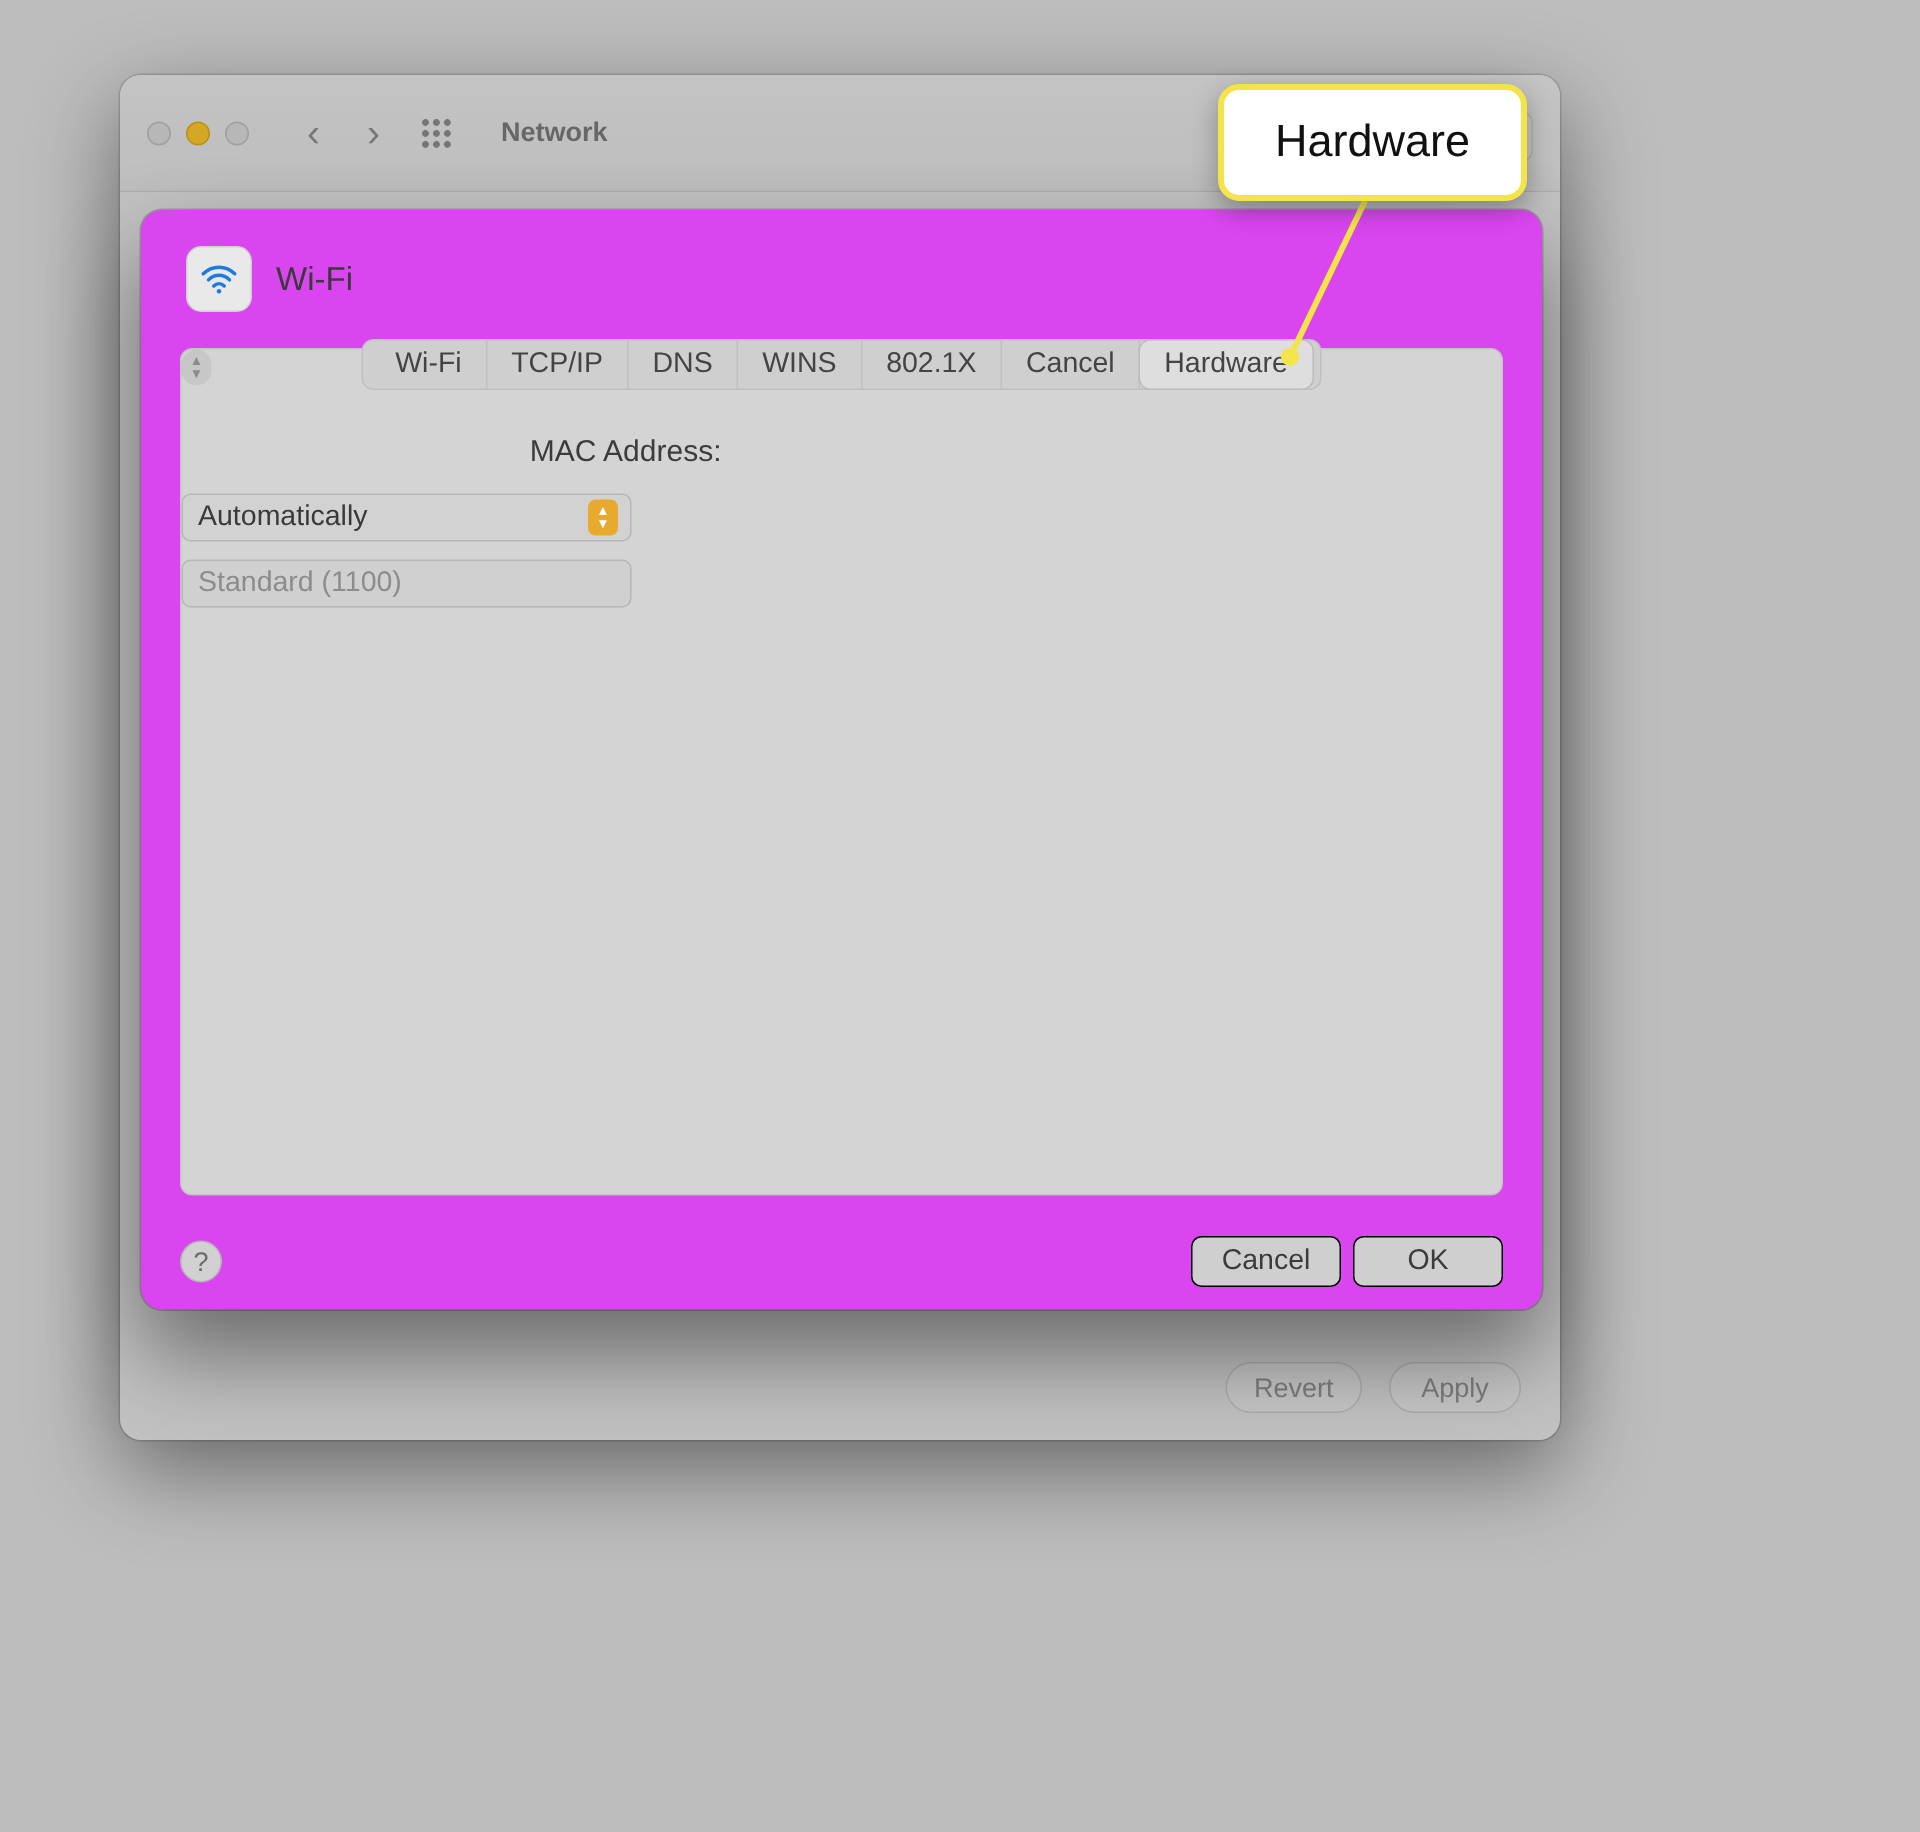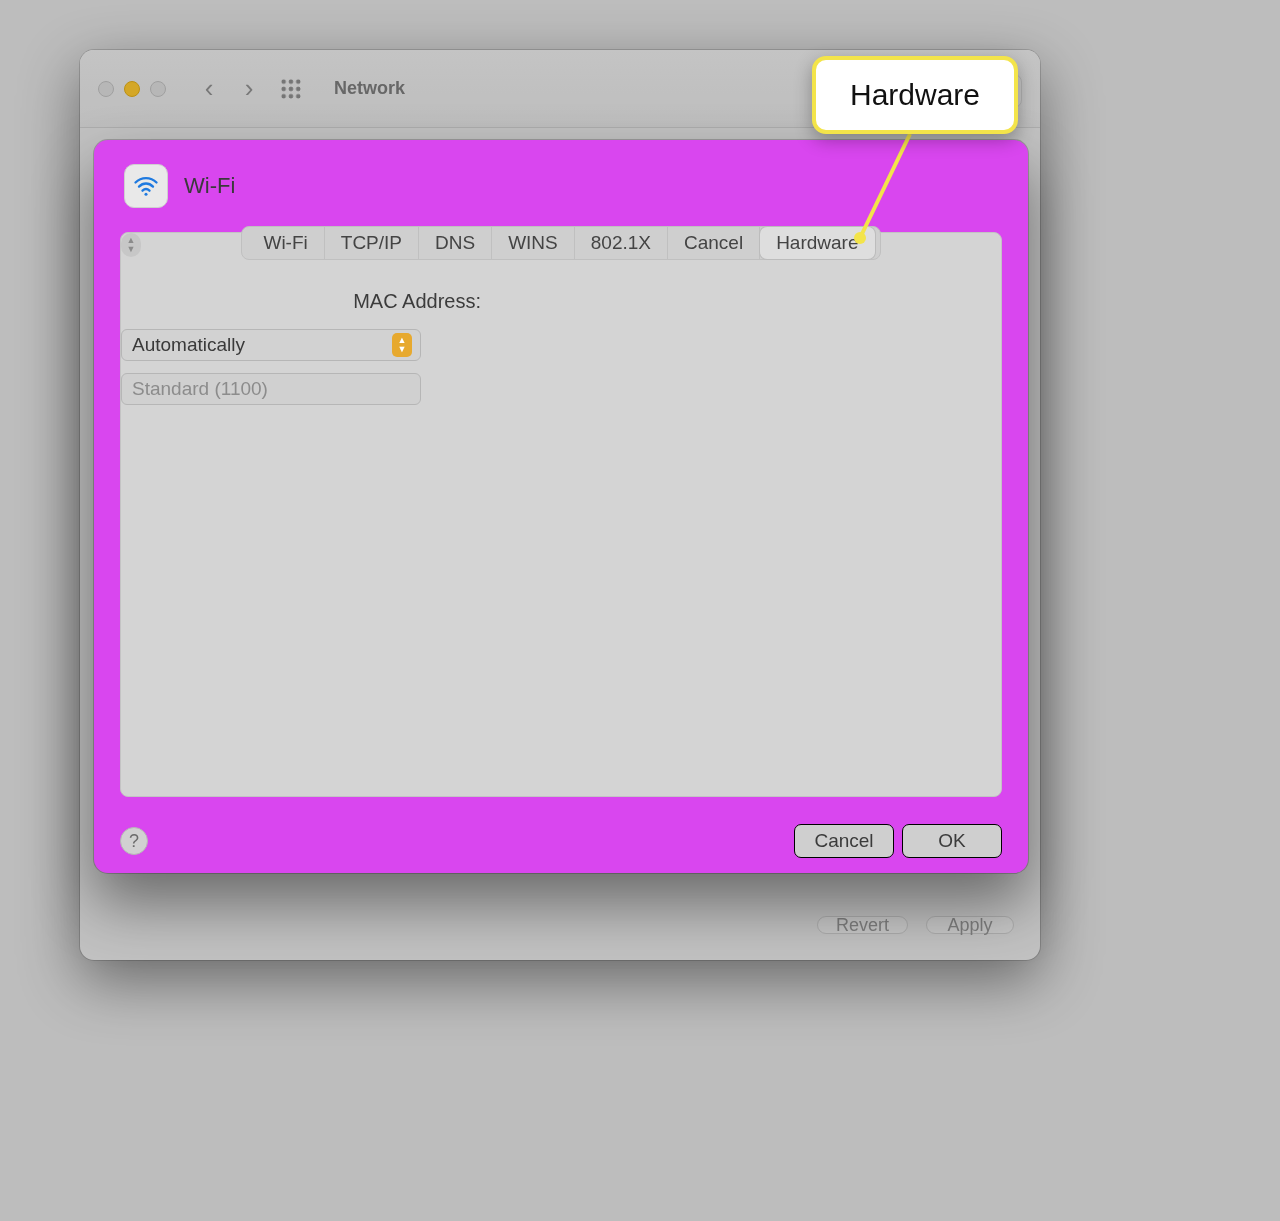--- a/index.html
+++ b/index.html
@@ -51,21 +51,21 @@
     width: 210px; height: 34px; border-radius: 8px;
     background:#c6c6c6; border:1px solid #b0b0b0;
   }
 
   .window-footer {
     position:absolute; left:0; right:0; bottom:0; height:70px;
     display:flex; align-items:center; justify-content:flex-end;
     gap: 18px; padding-right: 26px;
   }
   .macbtn {
-    min-width: 88px; height: 18px; padding: 0 18px;
+    min-width: 88px; height: 34px; padding: 0 18px;
     border-radius: 17px; background:#c7c7c7; border:1px solid #adadad;
     color:#7e7e7e; font-size:18px; display:flex; align-items:center; justify-content:center;
   }
 
   
   .sheet {
     position:absolute;
     left: 94px; top: 140px;
     width: 934px; height: 733px;
     background: #d946ef;

